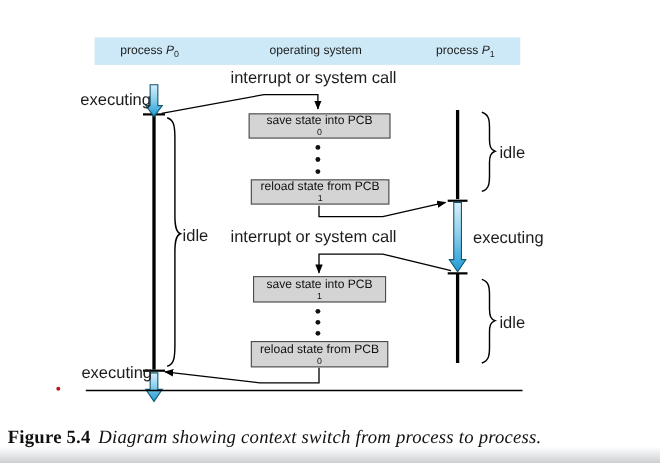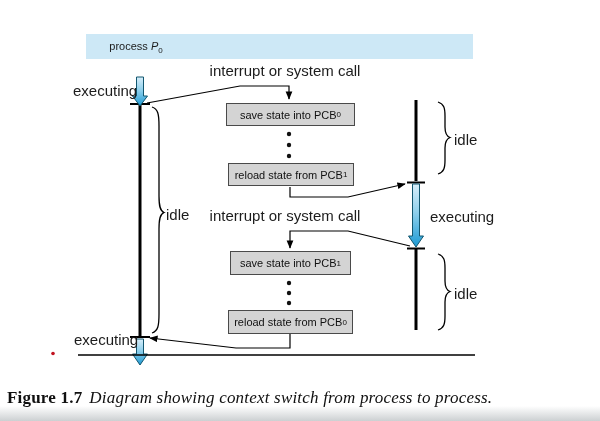--- a/index.html
+++ b/index.html
@@ -21,21 +21,21 @@
   .exec-top      { left:73px;  top:82px;  width:56px;  text-align:right; }
   .idle-left     { left:166px; top:206px; }
   .interrupt-mid { left:203px; top:207px; width:164px; text-align:center; }
   .exec-right    { left:430px; top:208px; }
   .idle-rt       { left:454px; top:131px; }
   .idle-rb       { left:454px; top:285px; }
   .exec-bottom   { left:74px;  top:331px; width:56px;  text-align:right; }
 
   .box { position:absolute; box-sizing:border-box; background:#d4d4d4; border:1px solid #4a4a4a;
          display:flex; align-items:center; justify-content:center;
-         font-size:11px; color:#111; white-space:nowrap; }
+         font-size:11px; color:#111; white-space:nowrap;flex-direction:column; }
   .box1 { left:226px; top:103px; width:129px; height:23px; }
   .box2 { left:228px; top:163px; width:126px; height:23px; }
   .box3 { left:230px; top:251px; width:121px; height:24px; }
   .box4 { left:228px; top:310px; width:125px; height:24px; }
 
   .caption { position:absolute; left:7px; top:388px; width:590px;
              font-family:"Liberation Serif", serif; font-size:17px; color:#101010;
              letter-spacing:0.2px; white-space:nowrap; }
   .caption b { font-weight:bold; }
   .caption i { margin-left:7px; font-style:italic;text-align:right; }
@@ -95,20 +95,26 @@
 
     <line x1="78" y1="355" x2="475" y2="355" stroke="#000" stroke-width="1.5"></line>
 
     <circle cx="53" cy="353.5" r="1.8" fill="#c1121f"></circle>
   </svg>
 
   <div class="band">
     <div class="band-lbl c0">
       <span>process </span><i class="var">P</i><sub>0</sub>
     </div>
+    <div class="band-lbl c1">
+      <span>operating system</span>
+    </div>
+    <div class="band-lbl c2">
+      <span>process </span><i class="var">P</i><sub>1</sub>
+    </div>
   </div>
 
   <div class="lbl interrupt-top">interrupt or system call</div>
   <div class="lbl exec-top">executing</div>
   <div class="lbl idle-left">idle</div>
   <div class="lbl interrupt-mid">interrupt or system call</div>
   <div class="lbl exec-right">executing</div>
   <div class="lbl idle-rt">idle</div>
   <div class="lbl idle-rb">idle</div>
   <div class="lbl exec-bottom">executing</div>
@@ -124,17 +130,17 @@
   <div class="box box3">
     <span>save state into PCB</span>
       <sub>1</sub>
   </div>
   <div class="box box4">
     <span>reload state from PCB</span>
       <sub>0</sub>
   </div>
 
   <div class="caption">
-    <b>Figure 1.7</b><i>Diagram showing context switch from process to process.</i>
+    <b>Figure 5.4</b><i>Diagram showing context switch from process to process.</i>
   </div>
 
   <div class="fade"></div>
 </div>
 
 </body></html>

